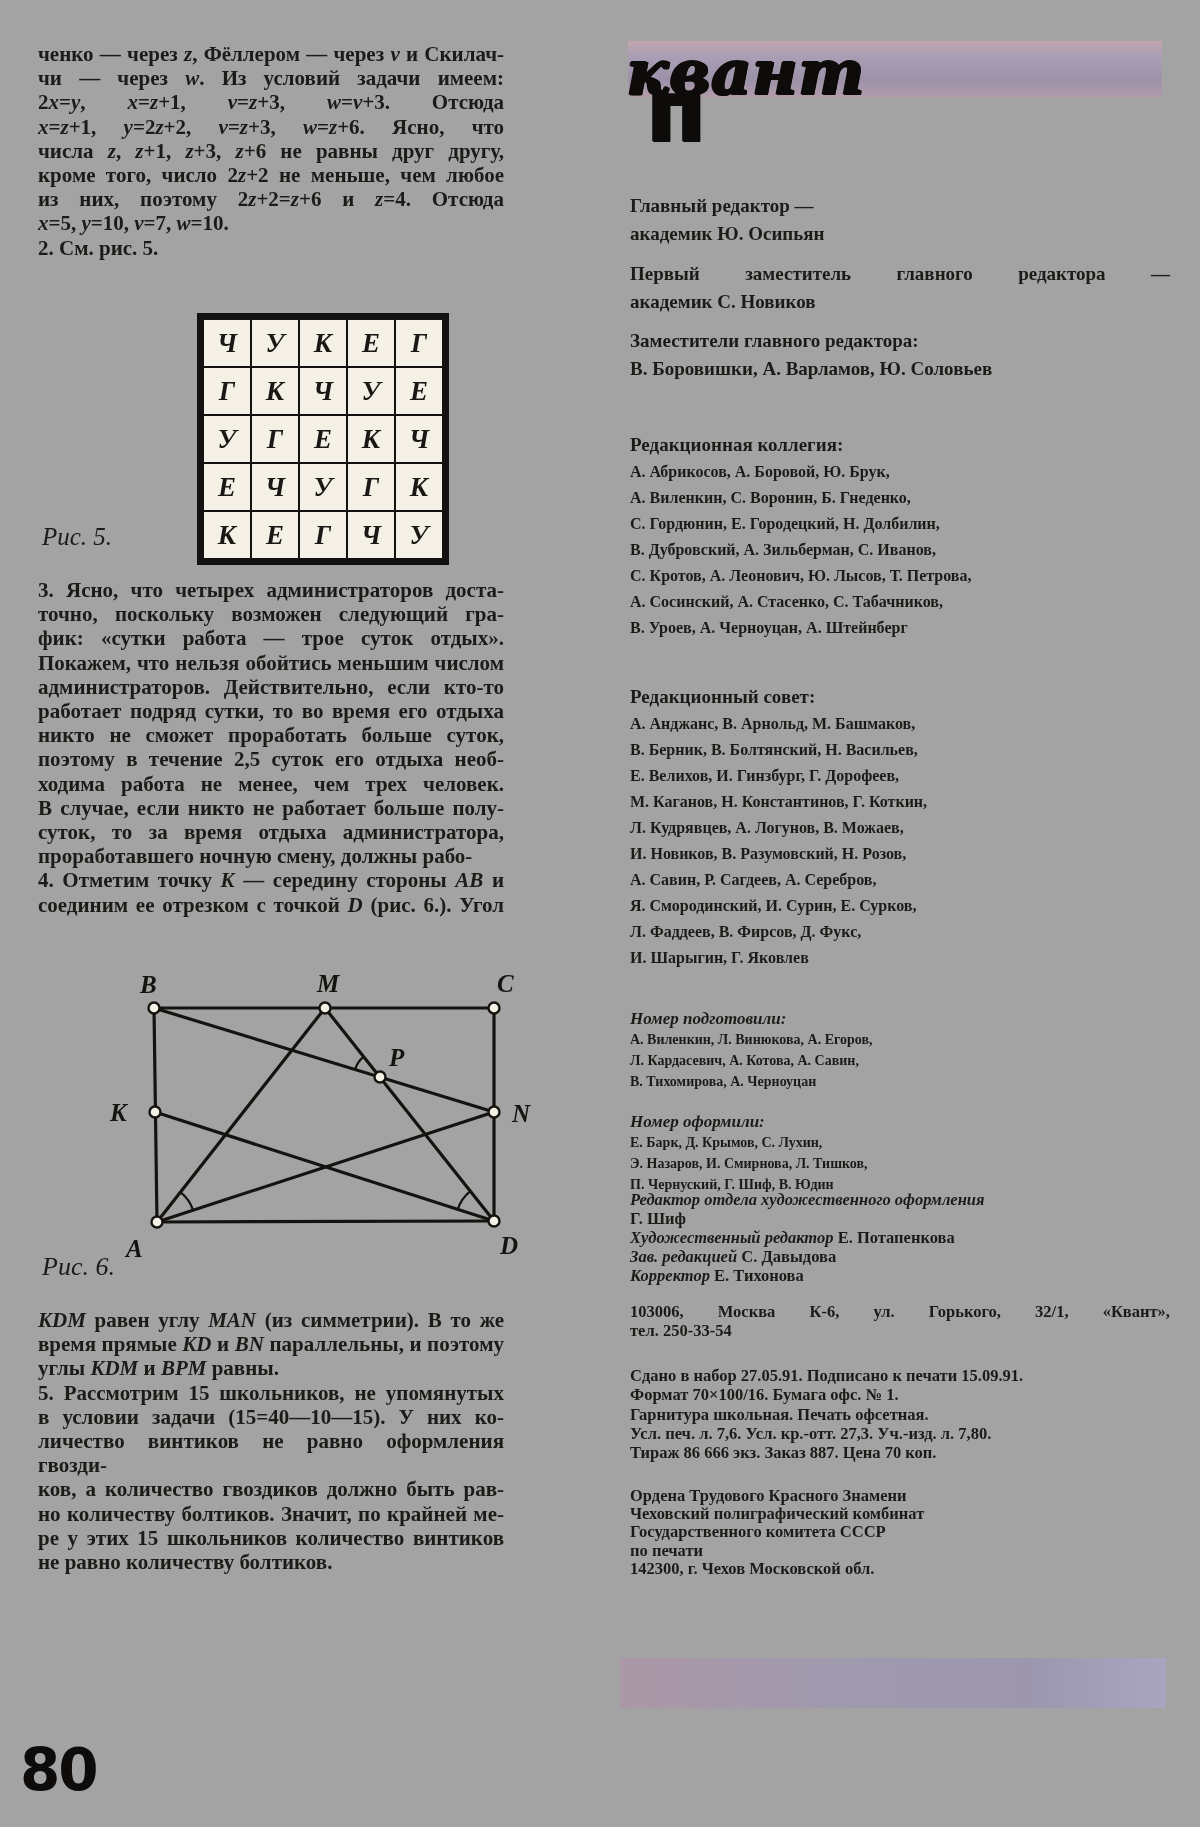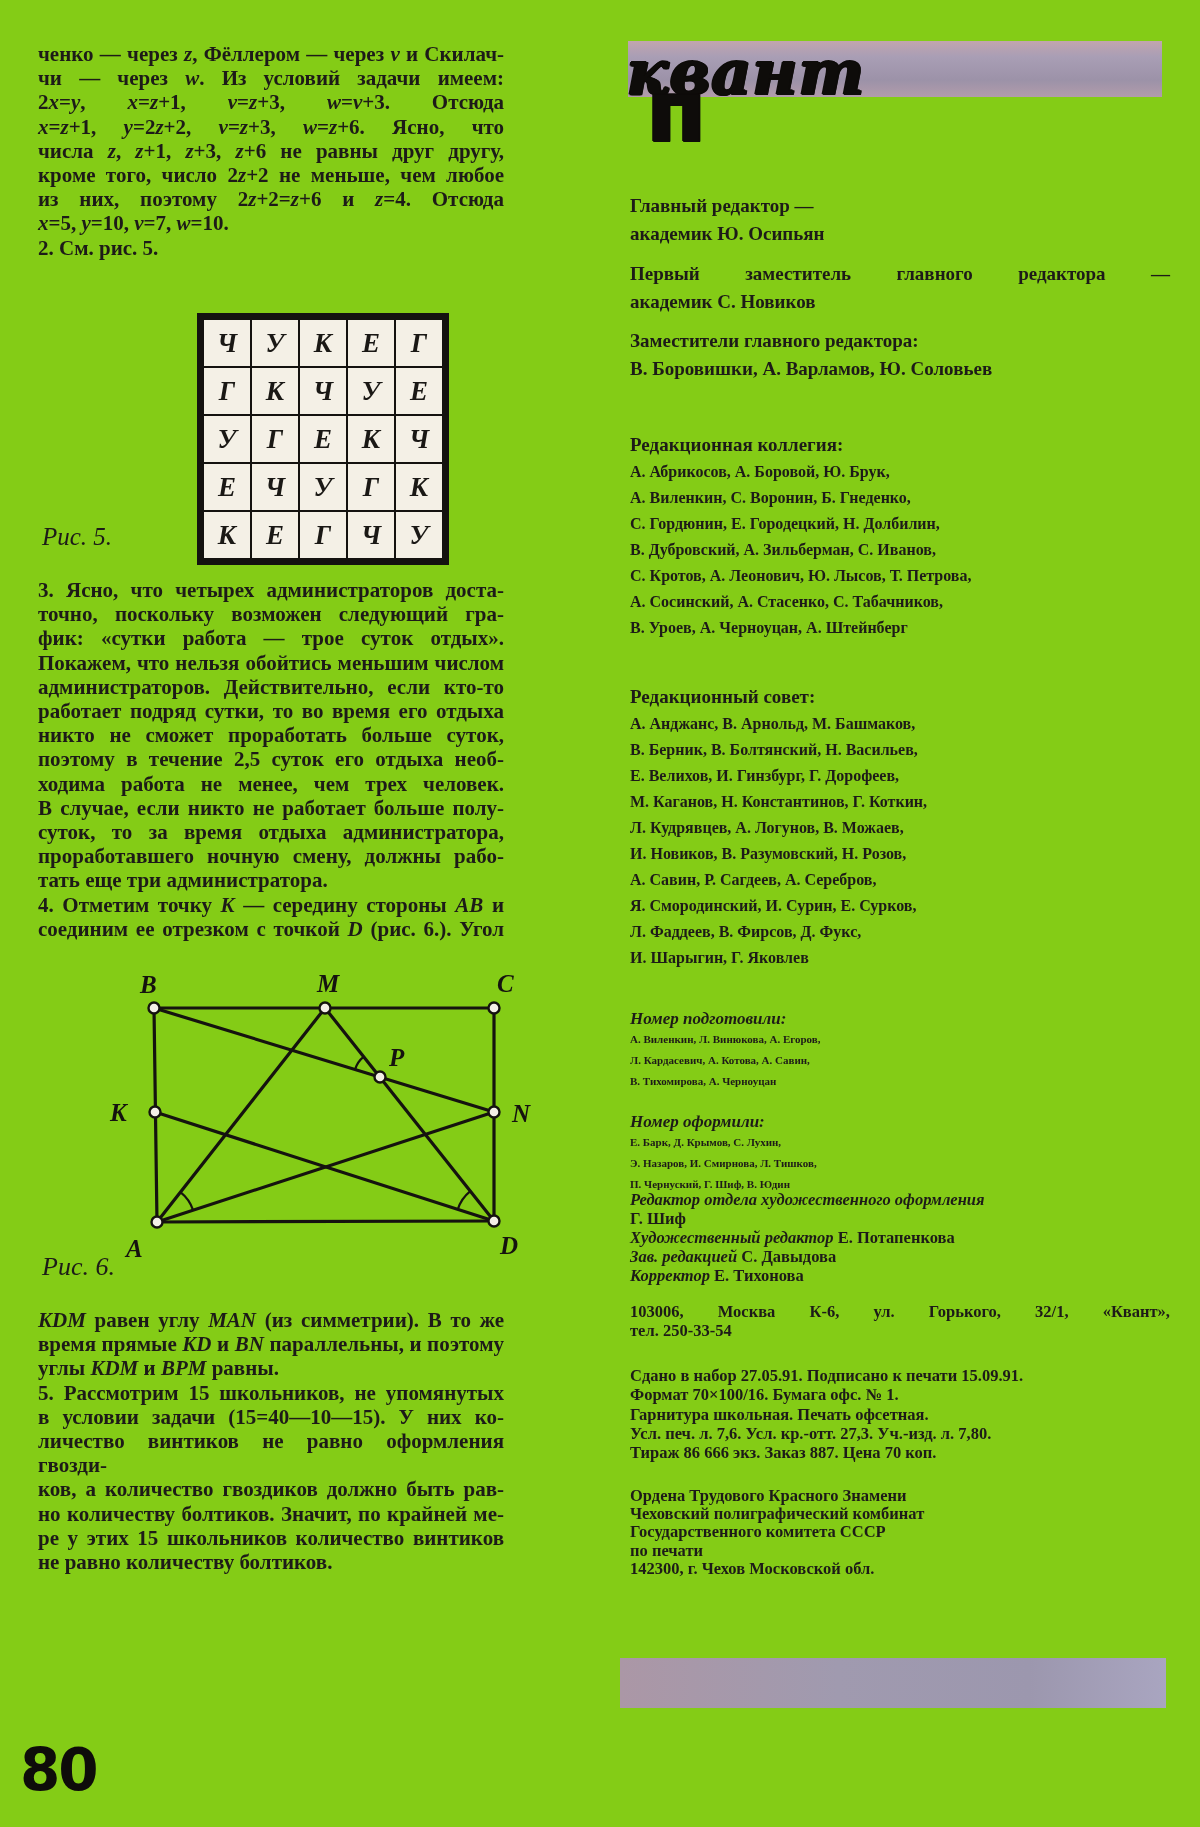--- a/index.html
+++ b/index.html
@@ -1,19 +1,19 @@
 <!DOCTYPE html>
 <html lang="ru"><head>
 <meta charset="utf-8">
 <style>
   html,body{margin:0;padding:0;}
   body{background:#d8d4c8;}
   #page{
     position:relative;width:1200px;height:1827px;margin:0 auto;
-    background:#84cc16;color:#1d1b18;overflow:hidden;
+    background:#a3a3a3;color:#1d1b18;overflow:hidden;
     font-family:"Liberation Serif",serif;
   }
   
   .col-l{position:absolute;left:38px;width:466px;}
   .para .ln{
     font-size:21px;line-height:24.2px;font-weight:bold;
     text-align:justify;text-align-last:justify;white-space:normal;
   }
   .para .ln:last-child{text-align-last:auto;}
   .para.cont .ln:last-child{text-align-last:justify;}
@@ -36,21 +36,21 @@
     background:linear-gradient(90deg,#ab97a6 0%,#a09aaf 40%,#9c97ae 75%,#a9a5c0 100%);}
   .fat{text-shadow:1px 0 #0e0c0a,2px 0 #0e0c0a,-1px 0 #0e0c0a,0 1px #0e0c0a,1px 1px #0e0c0a,2px 1px #0e0c0a,0 -1px #0e0c0a;}
   #logo{position:absolute;left:626px;top:36px;font-family:"DejaVu Serif",serif;font-style:italic;font-weight:bold;
     font-size:62px;letter-spacing:1px;color:#0e0c0a;}
   #logo-sub{position:absolute;left:646px;top:68px;font-family:"DejaVu Sans",sans-serif;font-weight:bold;
     font-size:86px;line-height:1;color:#0e0c0a;}
   
   .col-r{position:absolute;left:630px;width:540px;}
   .r-big{font-size:16px;line-height:26px;font-weight:bold;}
   .r-head{font-size:19px;line-height:28px;font-weight:bold;}
-  .r-small{font-size:11px;line-height:21px;font-weight:bold;}
+  .r-small{font-size:14px;line-height:21px;font-weight:bold;}
   .r-small-h{font-size:17px;line-height:21px;font-weight:bold;font-style:italic;}
   .r-tiny{font-size:16.5px;line-height:19.3px;font-weight:bold;}
   .r-pub{font-size:16.5px;line-height:18.2px;font-weight:bold;}
   .r-tiny i,.r-small i{font-style:italic;}
   .addr-j{text-align:justify;text-align-last:justify;}
   
   #pageno{position:absolute;left:20px;top:1736px;font-family:"DejaVu Sans",sans-serif;
     font-weight:bold;font-size:58px;letter-spacing:-2px;color:#0e0c0a;}
 </style>
 </head>
@@ -129,21 +129,20 @@
         <div class="ln">фик: «сутки работа — трое суток отдых».</div>
         <div class="ln">Покажем, что нельзя обойтись меньшим числом</div>
         <div class="ln">администраторов. Действительно, если кто-то</div>
         <div class="ln">работает подряд сутки, то во время его отдыха</div>
         <div class="ln">никто не сможет проработать больше суток,</div>
         <div class="ln">поэтому в течение 2,5 суток его отдыха необ-</div>
         <div class="ln">ходима работа не менее, чем трех человек.</div>
         <div class="ln">В случае, если никто не работает больше полу-</div>
         <div class="ln">суток, то за время отдыха администратора,</div>
         <div class="ln">проработавшего ночную смену, должны рабо-</div>
-        <div class="ln">тать еще три администратора.</div>
       </div>
     <div class="para cont">
 
     <div class="ln"><b>4.</b> Отметим точку <i>K</i> — середину стороны <i>AB</i> и</div>
         <div class="ln">соединим ее отрезком с точкой <i>D</i> (рис. 6.). Угол</div>
       </div>
   </div>
 
   <svg id="fig6" width="450" height="430" viewBox="0 0 450 430">
     <g stroke="#15130f" stroke-width="3.2" stroke-linecap="round" fill="none">

